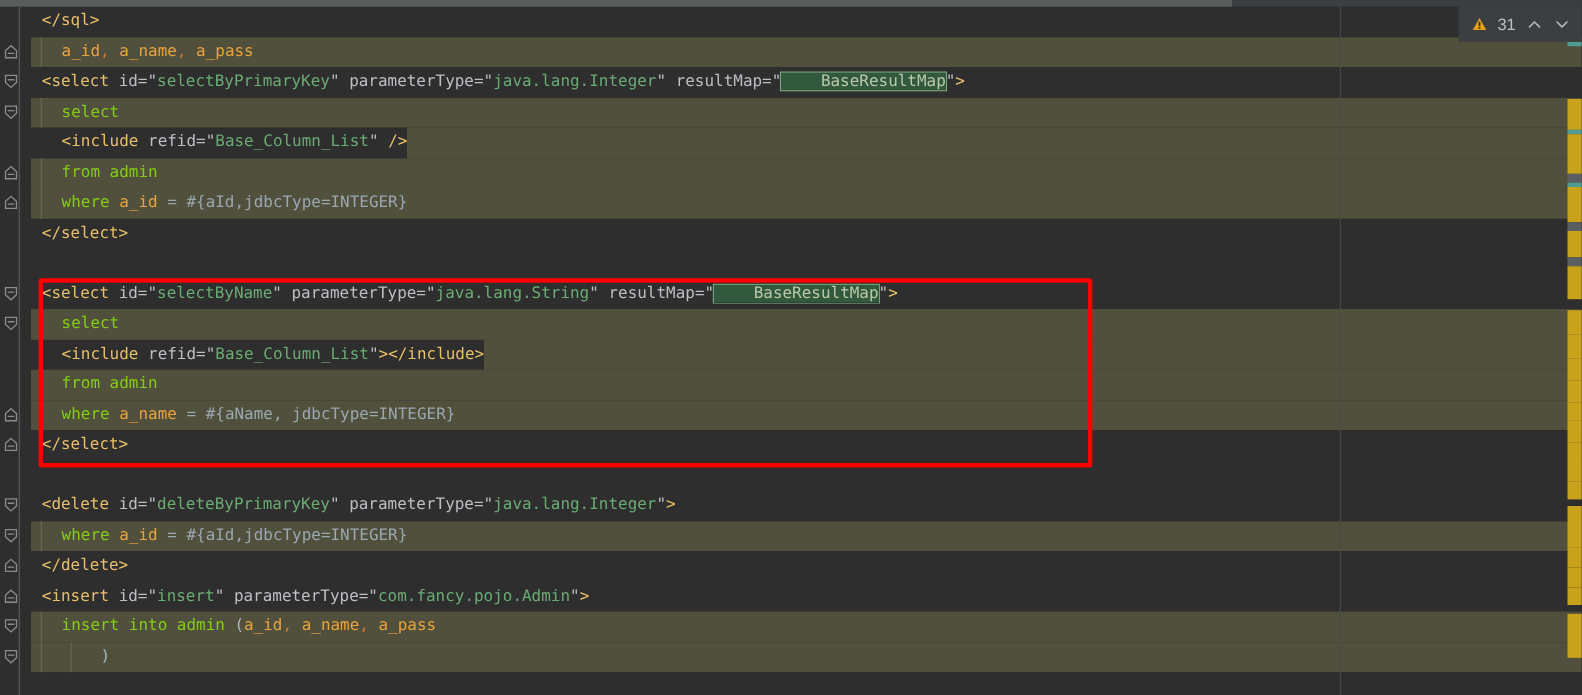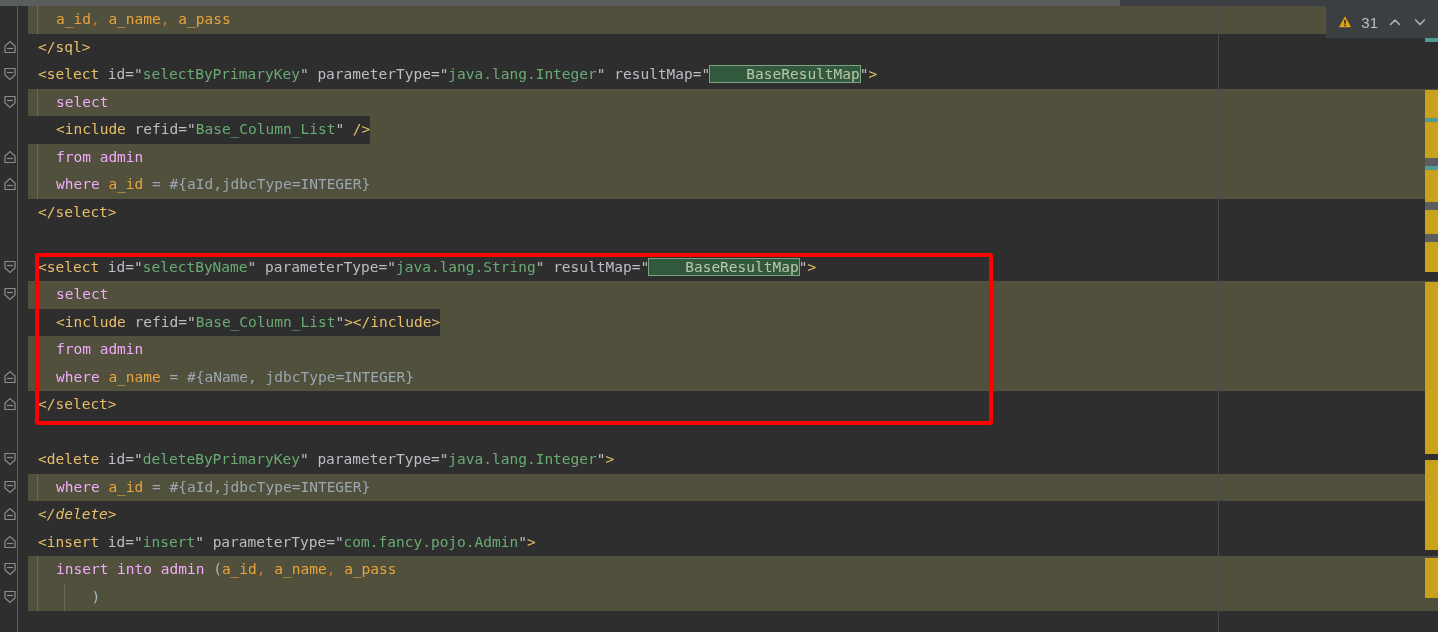--- a/index.html
+++ b/index.html
@@ -71,21 +71,21 @@
     position:absolute;left:1190px;top:0;width:1px;height:626px;
     background:#4b4b4b;z-index:2;
   }
 
   
   .t-tag   { color:#e8bf6a; }                 
   .t-attr  { color:#bcbec4; }                 
   .t-eq    { color:#bcbec4; }
   .t-str   { color:#6aab73; }                 
   .t-quote { color:#bcbec4; }
-  .t-sql   { color:#f0abfc; }                 
+  .t-sql   { color:#84cc16; }                 
   .t-ident { color:#e8a33d; }                 
   .t-plain { color:#a9b7c6; }
   .t-param { color:#9aa7b0; }
   .t-comma { color:#cc7832; }
 
   
   .hit{
     background:#32593d;color:#b9c8a8;
     box-shadow:0 0 0 1px #7aa37f;
     padding-left:36px;
@@ -222,39 +222,39 @@
             <path d="M3 2.5 H13 V9 L8 13.5 L3 9 Z" fill="none" stroke="#8c8c8c" stroke-width="1.2"></path>
             <path d="M5 6.5 H11" stroke="#8c8c8c" stroke-width="1.2"></path>
           </svg>
         </div>
       </div>
   </div>
 
   <div class="code">
     <div class="margin-guide"></div>
     <div id="rows">
+        <div class="row dark"><span class="txt" style="padding-left: 10px;"><span class="t-tag">&lt;/sql&gt;</span></span></div>
         <div class="row sel"><div class="iguide g1"></div><span class="txt" style="padding-left: 28px;"><span class="t-ident">a_id</span><span class="t-comma">,</span><span class="t-plain"> </span><span class="t-ident">a_name</span><span class="t-comma">,</span><span class="t-plain"> </span><span class="t-ident">a_pass</span></span></div>
-        <div class="row dark"><span class="txt" style="padding-left: 10px;"><span class="t-tag">&lt;/sql&gt;</span></span></div>
         <div class="row dark"><span class="txt" style="padding-left: 10px;"><span class="t-tag">&lt;select </span><span class="t-attr">id</span><span class="t-eq">=</span><span class="t-quote">"</span><span class="t-str">selectByPrimaryKey</span><span class="t-quote">"</span><span class="t-plain"> </span><span class="t-attr">parameterType</span><span class="t-eq">=</span><span class="t-quote">"</span><span class="t-str">java.lang.Integer</span><span class="t-quote">"</span><span class="t-plain"> </span><span class="t-attr">resultMap</span><span class="t-eq">=</span><span class="t-quote">"</span><span class="hit">BaseResultMap</span><span class="t-quote">"</span><span class="t-tag">&gt;</span></span></div>
         <div class="row sel"><div class="iguide g1"></div><span class="txt" style="padding-left: 28px;"><span class="t-sql">select</span></span></div>
         <div class="row sel"><div class="iguide g1"></div><span class="txt plate" style="padding-left: 28px;"><span class="t-tag">&lt;include </span><span class="t-attr">refid</span><span class="t-eq">=</span><span class="t-quote">"</span><span class="t-str">Base_Column_List</span><span class="t-quote">"</span><span class="t-plain"> </span><span class="t-tag">/&gt;</span></span></div>
         <div class="row sel"><div class="iguide g1"></div><span class="txt" style="padding-left: 28px;"><span class="t-sql">from admin</span></span></div>
         <div class="row sel"><div class="iguide g1"></div><span class="txt" style="padding-left: 28px;"><span class="t-sql">where </span><span class="t-ident">a_id</span><span class="t-plain"> </span><span class="t-param">= #{aId,jdbcType=INTEGER}</span></span></div>
         <div class="row dark"><span class="txt" style="padding-left: 10px;"><span class="t-tag">&lt;/select&gt;</span></span></div>
         <div class="row dark"><span class="txt" style="padding-left: 10px;"></span></div>
         <div class="row dark"><span class="txt" style="padding-left: 10px;"><span class="t-tag">&lt;select </span><span class="t-attr">id</span><span class="t-eq">=</span><span class="t-quote">"</span><span class="t-str">selectByName</span><span class="t-quote">"</span><span class="t-plain"> </span><span class="t-attr">parameterType</span><span class="t-eq">=</span><span class="t-quote">"</span><span class="t-str">java.lang.String</span><span class="t-quote">"</span><span class="t-plain"> </span><span class="t-attr">resultMap</span><span class="t-eq">=</span><span class="t-quote">"</span><span class="hit">BaseResultMap</span><span class="t-quote">"</span><span class="t-tag">&gt;</span></span></div>
         <div class="row sel"><div class="iguide g1"></div><span class="txt" style="padding-left: 28px;"><span class="t-sql">select</span></span></div>
         <div class="row sel"><div class="iguide g1"></div><span class="txt plate" style="padding-left: 28px;"><span class="t-tag">&lt;include </span><span class="t-attr">refid</span><span class="t-eq">=</span><span class="t-quote">"</span><span class="t-str">Base_Column_List</span><span class="t-quote">"</span><span class="t-tag">&gt;&lt;/include&gt;</span></span></div>
         <div class="row sel"><div class="iguide g1"></div><span class="txt" style="padding-left: 28px;"><span class="t-sql">from admin</span></span></div>
         <div class="row sel"><div class="iguide g1"></div><span class="txt" style="padding-left: 28px;"><span class="t-sql">where </span><span class="t-ident">a_name</span><span class="t-plain"> </span><span class="t-param">= #{aName, jdbcType=INTEGER}</span></span></div>
         <div class="row dark"><span class="txt" style="padding-left: 10px;"><span class="t-tag">&lt;/select&gt;</span></span></div>
         <div class="row dark"><span class="txt" style="padding-left: 10px;"></span></div>
         <div class="row dark"><span class="txt" style="padding-left: 10px;"><span class="t-tag">&lt;delete </span><span class="t-attr">id</span><span class="t-eq">=</span><span class="t-quote">"</span><span class="t-str">deleteByPrimaryKey</span><span class="t-quote">"</span><span class="t-plain"> </span><span class="t-attr">parameterType</span><span class="t-eq">=</span><span class="t-quote">"</span><span class="t-str">java.lang.Integer</span><span class="t-quote">"</span><span class="t-tag">&gt;</span></span></div>
         <div class="row sel"><div class="iguide g1"></div><span class="txt" style="padding-left: 28px;"><span class="t-sql">where </span><span class="t-ident">a_id</span><span class="t-plain"> </span><span class="t-param">= #{aId,jdbcType=INTEGER}</span></span></div>
-        <div class="row dark"><span class="txt" style="padding-left: 10px; font-style: italic;"><span class="t-tag">&lt;/delete&gt;</span></span></div>
+        <div class="row dark"><span class="txt" style="padding-left: 10px;"><span class="t-tag">&lt;/delete&gt;</span></span></div>
         <div class="row dark"><span class="txt" style="padding-left: 10px;"><span class="t-tag">&lt;insert </span><span class="t-attr">id</span><span class="t-eq">=</span><span class="t-quote">"</span><span class="t-str">insert</span><span class="t-quote">"</span><span class="t-plain"> </span><span class="t-attr">parameterType</span><span class="t-eq">=</span><span class="t-quote">"</span><span class="t-str">com.fancy.pojo.Admin</span><span class="t-quote">"</span><span class="t-tag">&gt;</span></span></div>
         <div class="row sel"><div class="iguide g1"></div><span class="txt" style="padding-left: 28px;"><span class="t-sql">insert into admin </span><span class="t-plain">(</span><span class="t-ident">a_id</span><span class="t-comma">,</span><span class="t-plain"> </span><span class="t-ident">a_name</span><span class="t-comma">,</span><span class="t-plain"> </span><span class="t-ident">a_pass</span></span></div>
         <div class="row sel"><div class="iguide g1"></div><div class="iguide g2"></div><span class="txt" style="padding-left: 46px;"><span class="t-plain">  )</span></span></div>
       </div>
   </div>
 
   <div class="redbox"></div>
 
   <div class="inspect">
     <svg class="warn-tri" viewBox="0 0 16 16">

